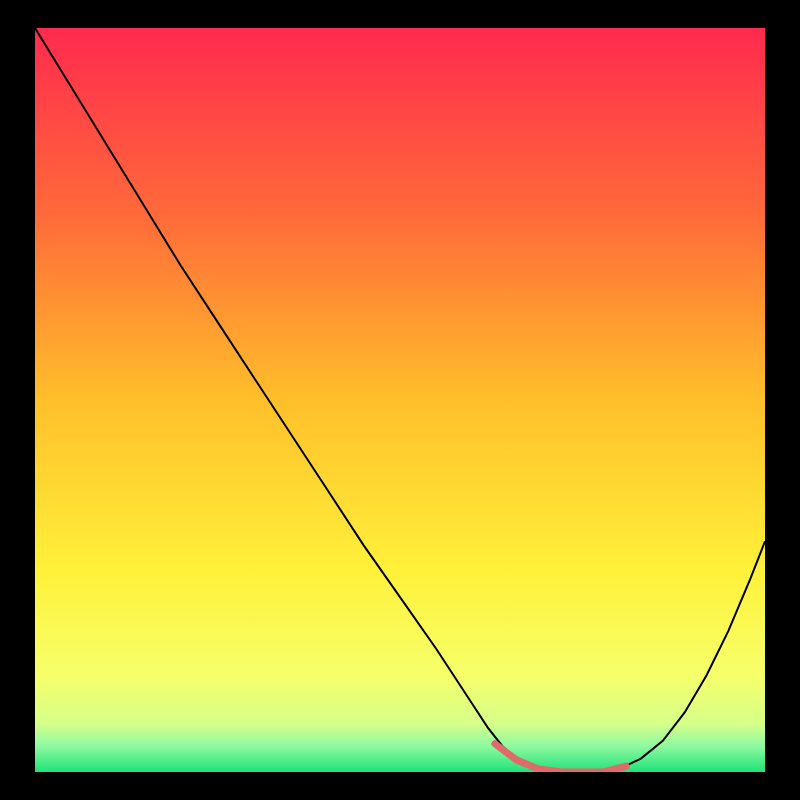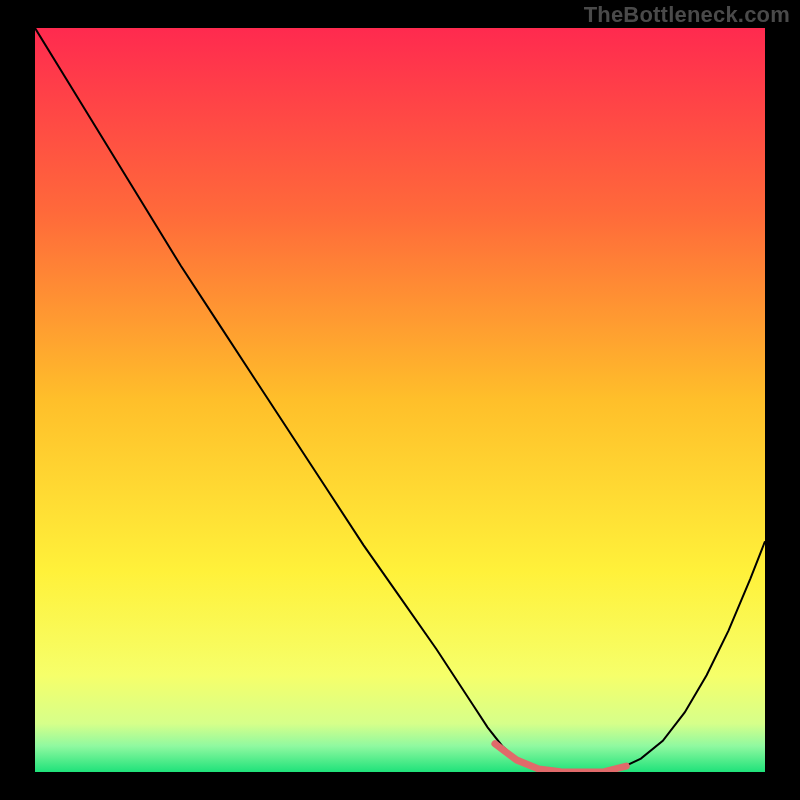--- a/index.html
+++ b/index.html
@@ -37,21 +37,20 @@
   .plot svg {
     display: block;
     width: 730px;
     height: 744px;
   }
 </style>
 </head>
 <body>
 
 <div class="frame">
-  <div class="watermark">TheBottleneck.com</div>
 
   <div class="plot">
     <svg id="chart-svg" viewBox="0 0 730 744" preserveAspectRatio="none">
       <defs>
         <linearGradient id="bg-grad" x1="0" y1="0" x2="0" y2="1">
             <stop offset="0%" stop-color="#ff2a4f"></stop>
             <stop offset="25%" stop-color="#ff6a3a"></stop>
             <stop offset="50%" stop-color="#ffbf2a"></stop>
             <stop offset="73%" stop-color="#fff13a"></stop>
             <stop offset="87%" stop-color="#f6ff6a"></stop>

